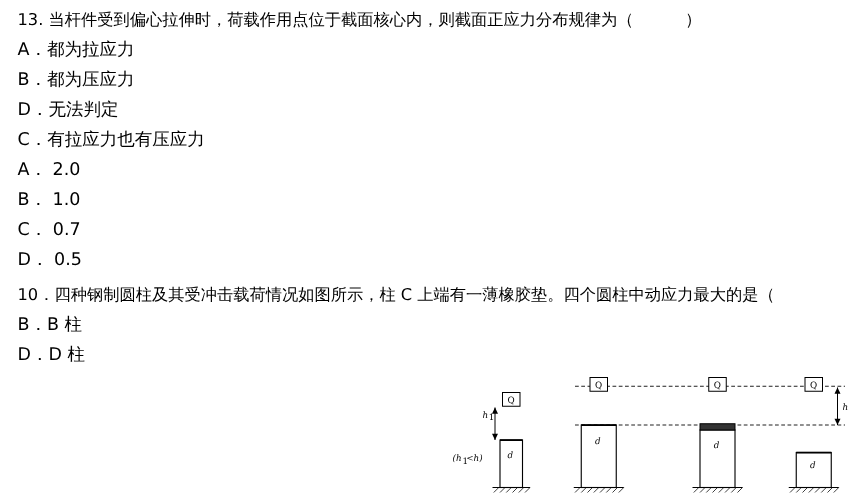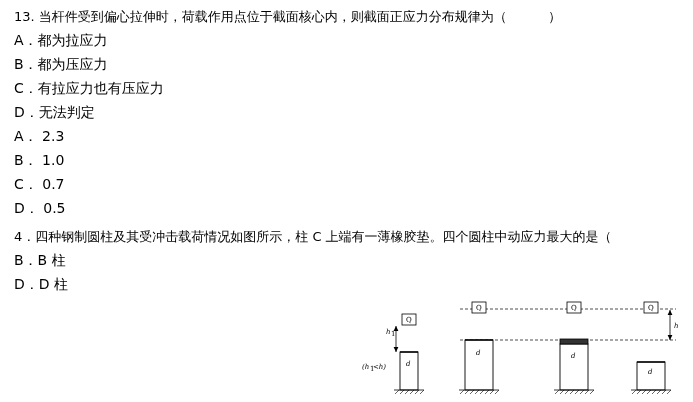--- a/index.html
+++ b/index.html
@@ -62,33 +62,33 @@
 </style>
 </head>
 <body>
 
 <div class="page">
 
   <div class="q-block">
     <div class="q-stem">13. 当杆件受到偏心拉伸时，荷载作用点位于截面核心内，则截面正应力分布规律为（          ）</div>
     <div class="q-opt">A．都为拉应力</div>
     <div class="q-opt">B．都为压应力</div>
+    <div class="q-opt">D．无法判定</div>
     <div class="q-opt">C．有拉应力也有压应力</div>
-    <div class="q-opt">D．无法判定</div>
   </div>
 
   <div class="q-block">
-    <div class="q-opt">A． 2.3</div>
+    <div class="q-opt">A． 2.0</div>
     <div class="q-opt">B． 1.0</div>
     <div class="q-opt">C． 0.7</div>
     <div class="q-opt">D． 0.5</div>
   </div>
 
   <div class="q-block">
-    <div class="q-stem">4．四种钢制圆柱及其受冲击载荷情况如图所示，柱 C 上端有一薄橡胶垫。四个圆柱中动应力最大的是（</div>
+    <div class="q-stem">10．四种钢制圆柱及其受冲击载荷情况如图所示，柱 C 上端有一薄橡胶垫。四个圆柱中动应力最大的是（</div>
     <div class="q-opt">B．B 柱</div>
     <div class="q-opt">D．D 柱</div>
   </div>
 
   <div class="fig-wrap">
     <svg class="fig" width="330" height="98" viewBox="0 0 330 98" xmlns="http://www.w3.org/2000/svg">
 
       <rect x="42" y="14" width="14" height="11" fill="#ffffff" stroke="#000000" stroke-width="0.8"></rect>
       <text class="figtext" x="46" y="22">Q</text>
 

